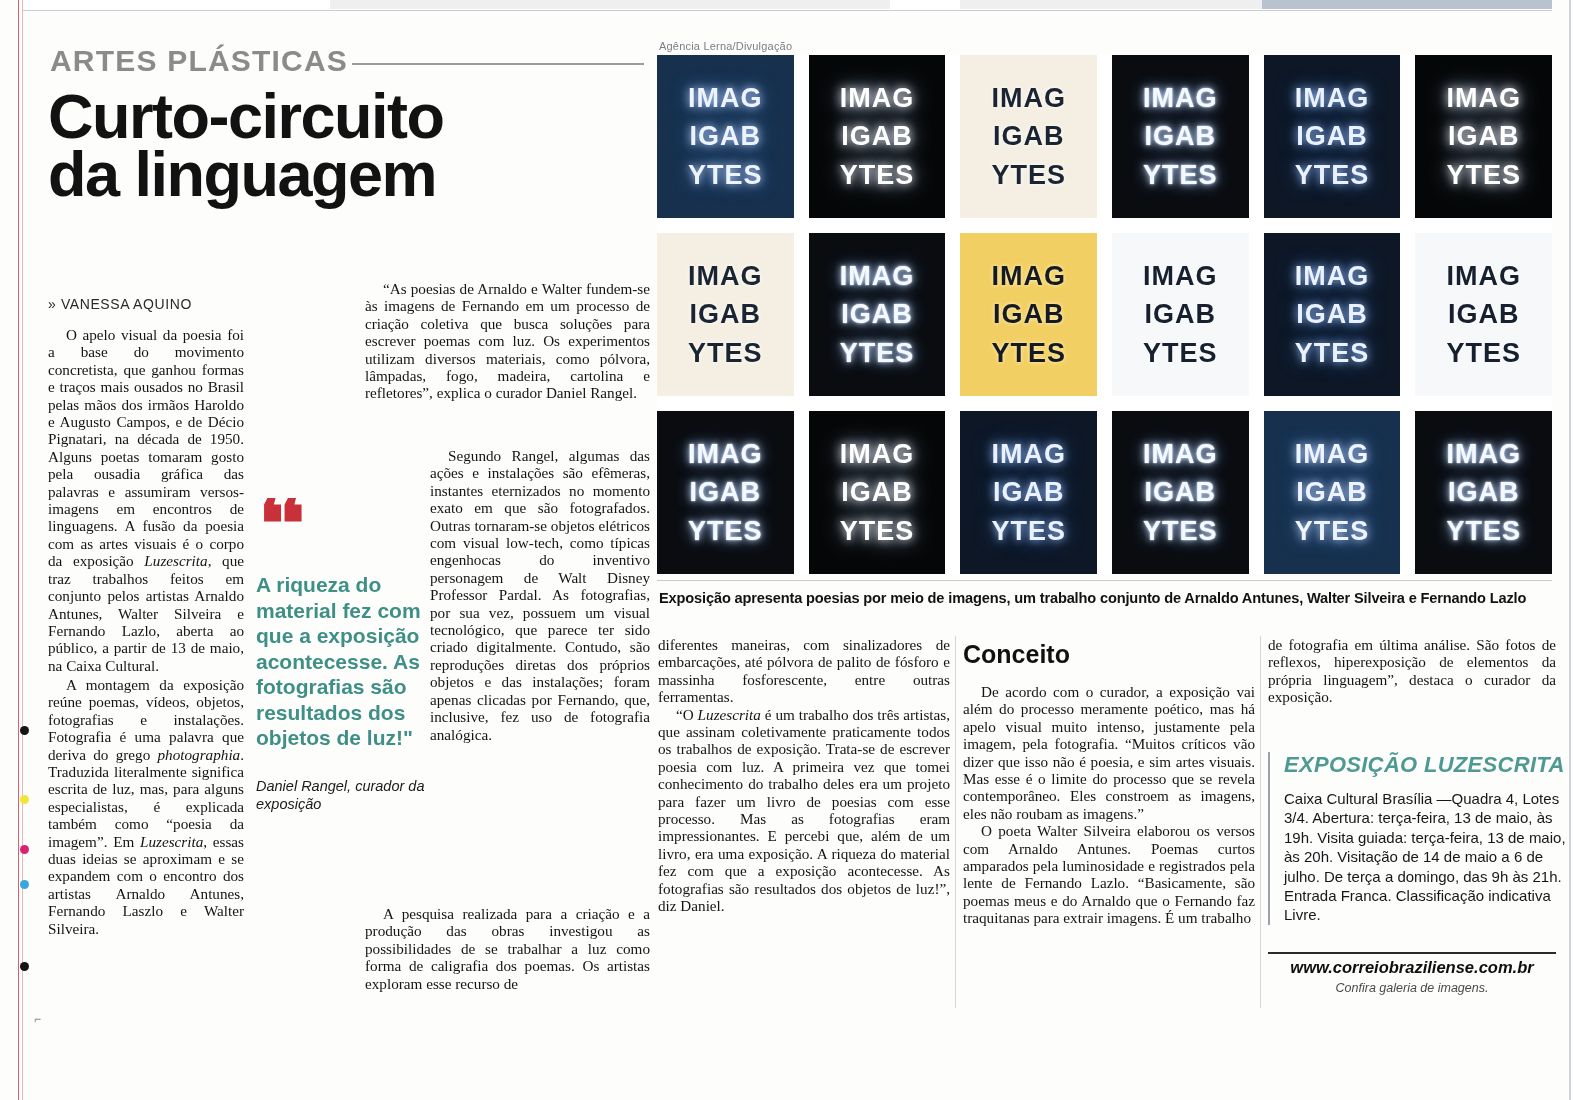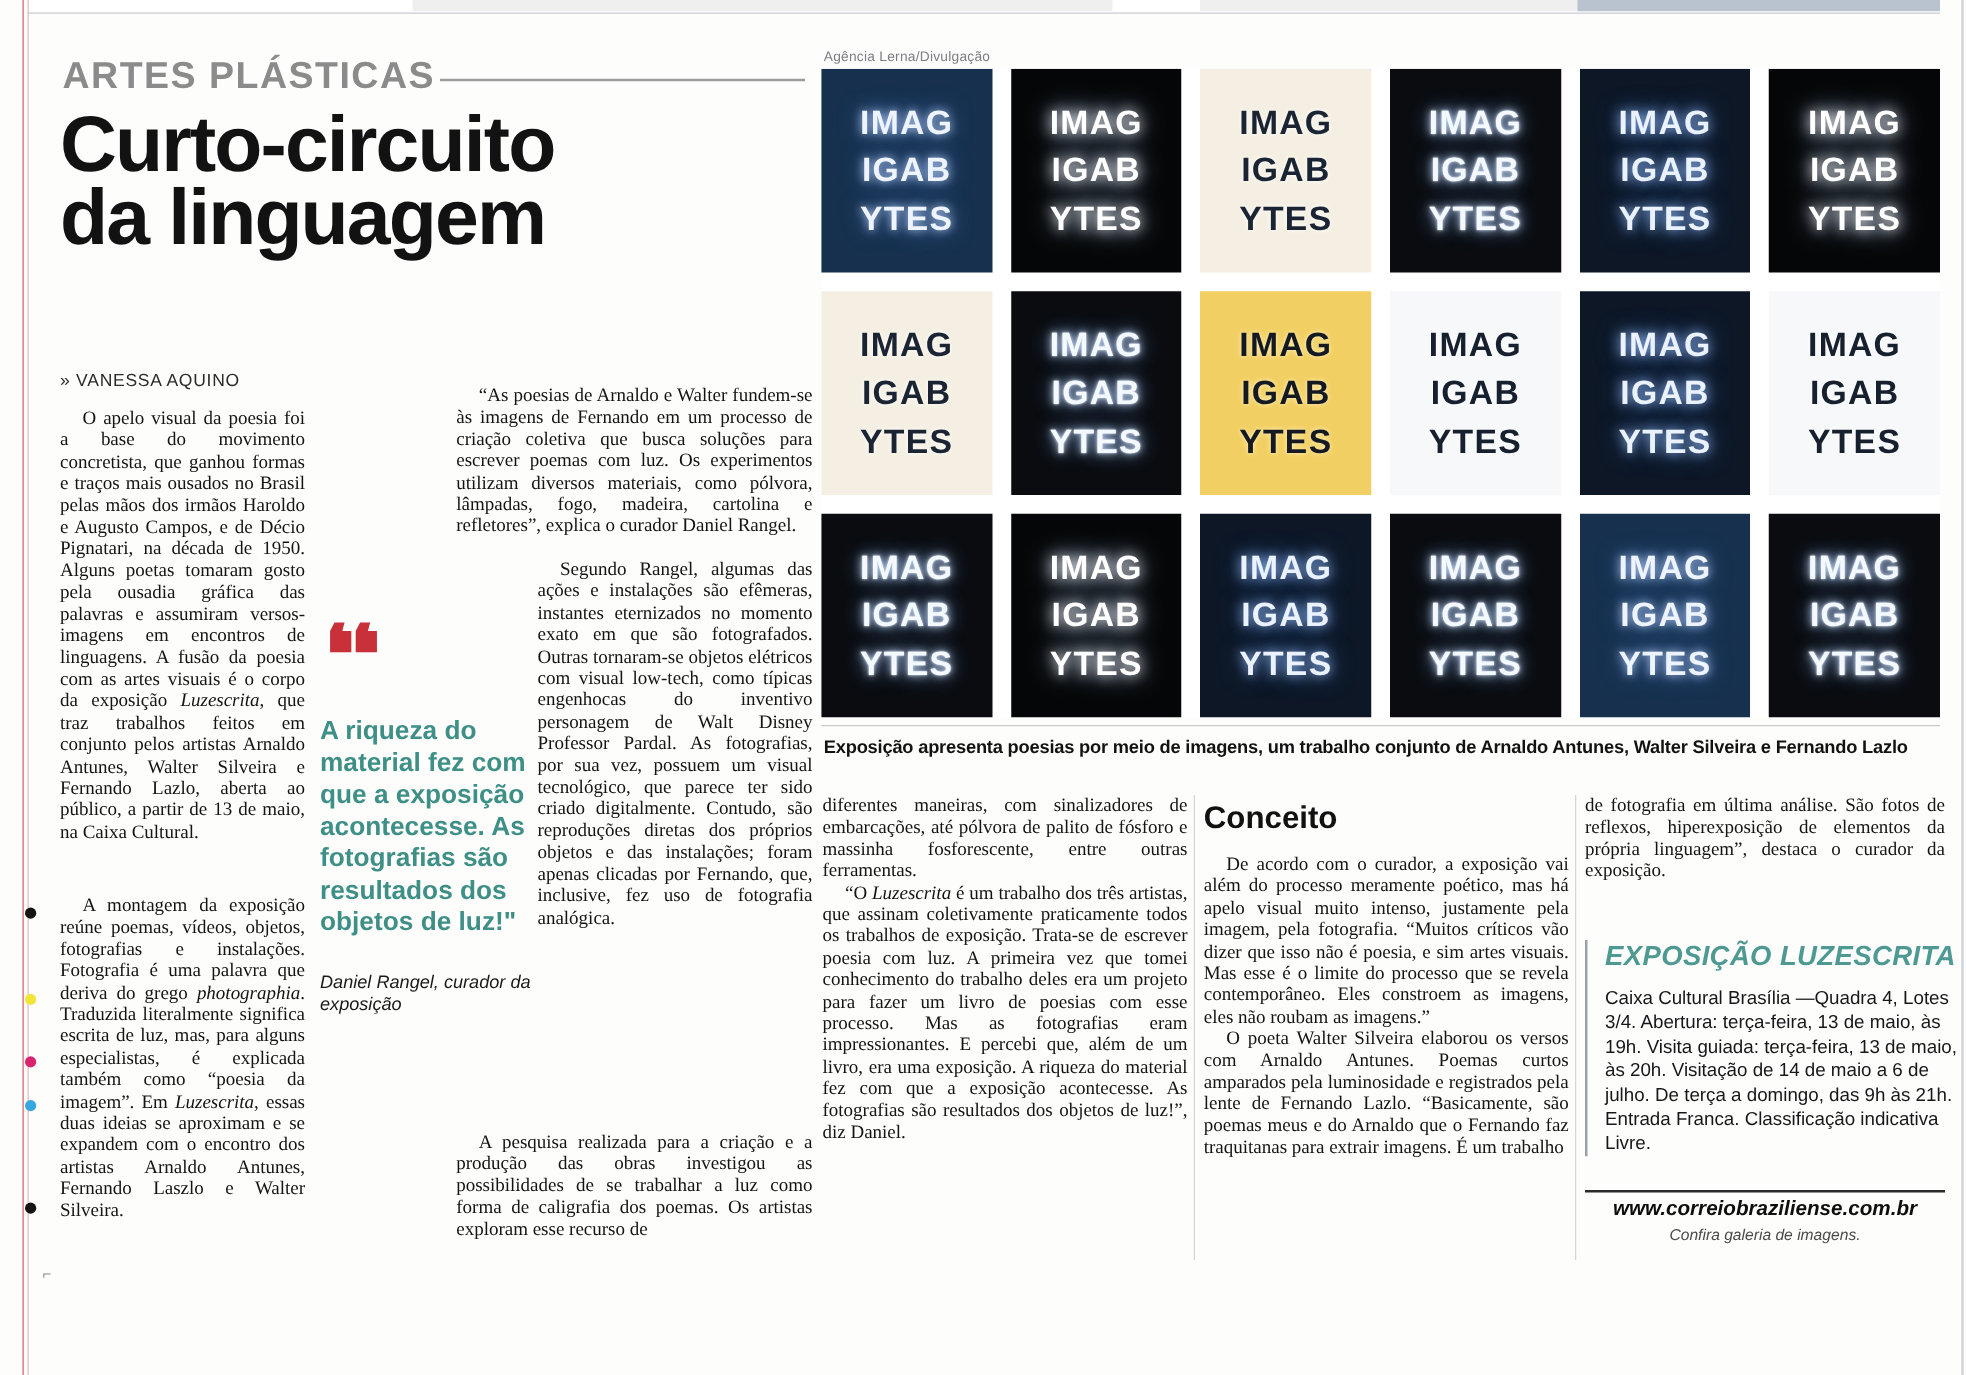--- a/index.html
+++ b/index.html
@@ -33,24 +33,24 @@
   .byline{position:absolute;left:48px;top:296px;font-family:"Liberation Sans",sans-serif;
           font-size:14px;letter-spacing:0.6px;color:#2a2a2a;}
 
   .body{font-family:"Liberation Serif",serif;font-size:15.2px;line-height:17.4px;
         text-align:justify;color:#141414;hyphens:auto;}
   .body p{margin:0;text-indent:18px;}
   .body p.noind{text-indent:0;}
 
   
   #c1{left:48px;top:326px;width:196px;}
-  #c1b{left:48px;top:716px;width:196px;}
-
-  
-  #c2{left:365px;top:308px;width:285px;}
+  #c1b{left:48px;top:676px;width:196px;}
+
+  
+  #c2{left:365px;top:280px;width:285px;}
   #c2b{left:430px;top:447px;width:220px;}
   #c2c{left:365px;top:905px;width:285px;}
 
   
   .pq{position:absolute;left:256px;top:498px;width:170px;}
   .pq-marks{font-family:"Liberation Serif",serif;color:#c8313a;font-size:95px;
             line-height:0.62;letter-spacing:-4px;height:62px;overflow:hidden;}
   .pq-text{margin-top:12px;font-family:"Liberation Sans",sans-serif;font-weight:bold;
            font-size:21px;line-height:25.5px;color:#3e8f86;}
   .pq-attr{margin-top:26px;font-family:"Liberation Sans",sans-serif;font-size:14.5px;

